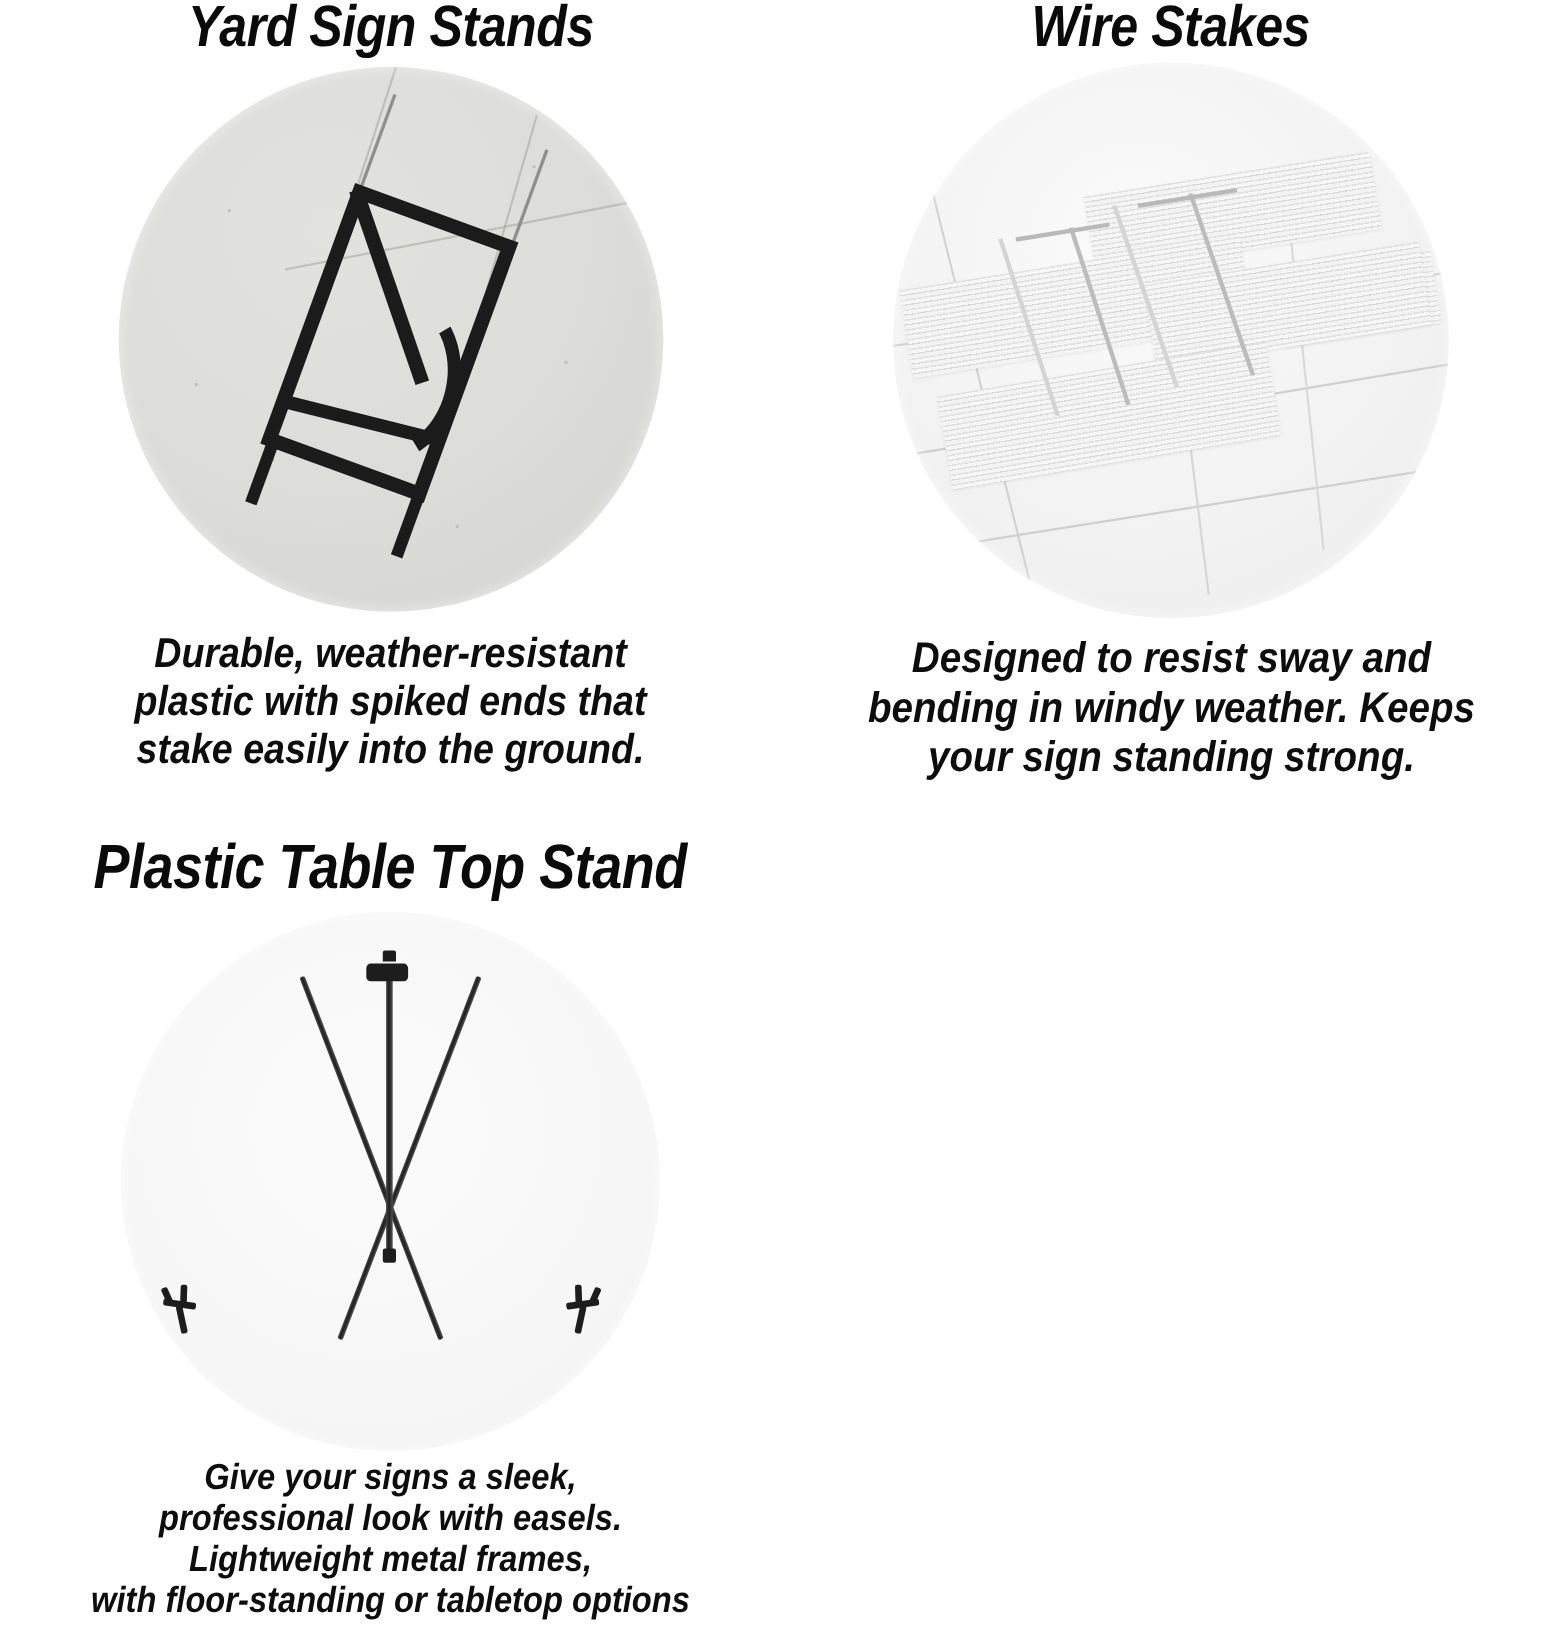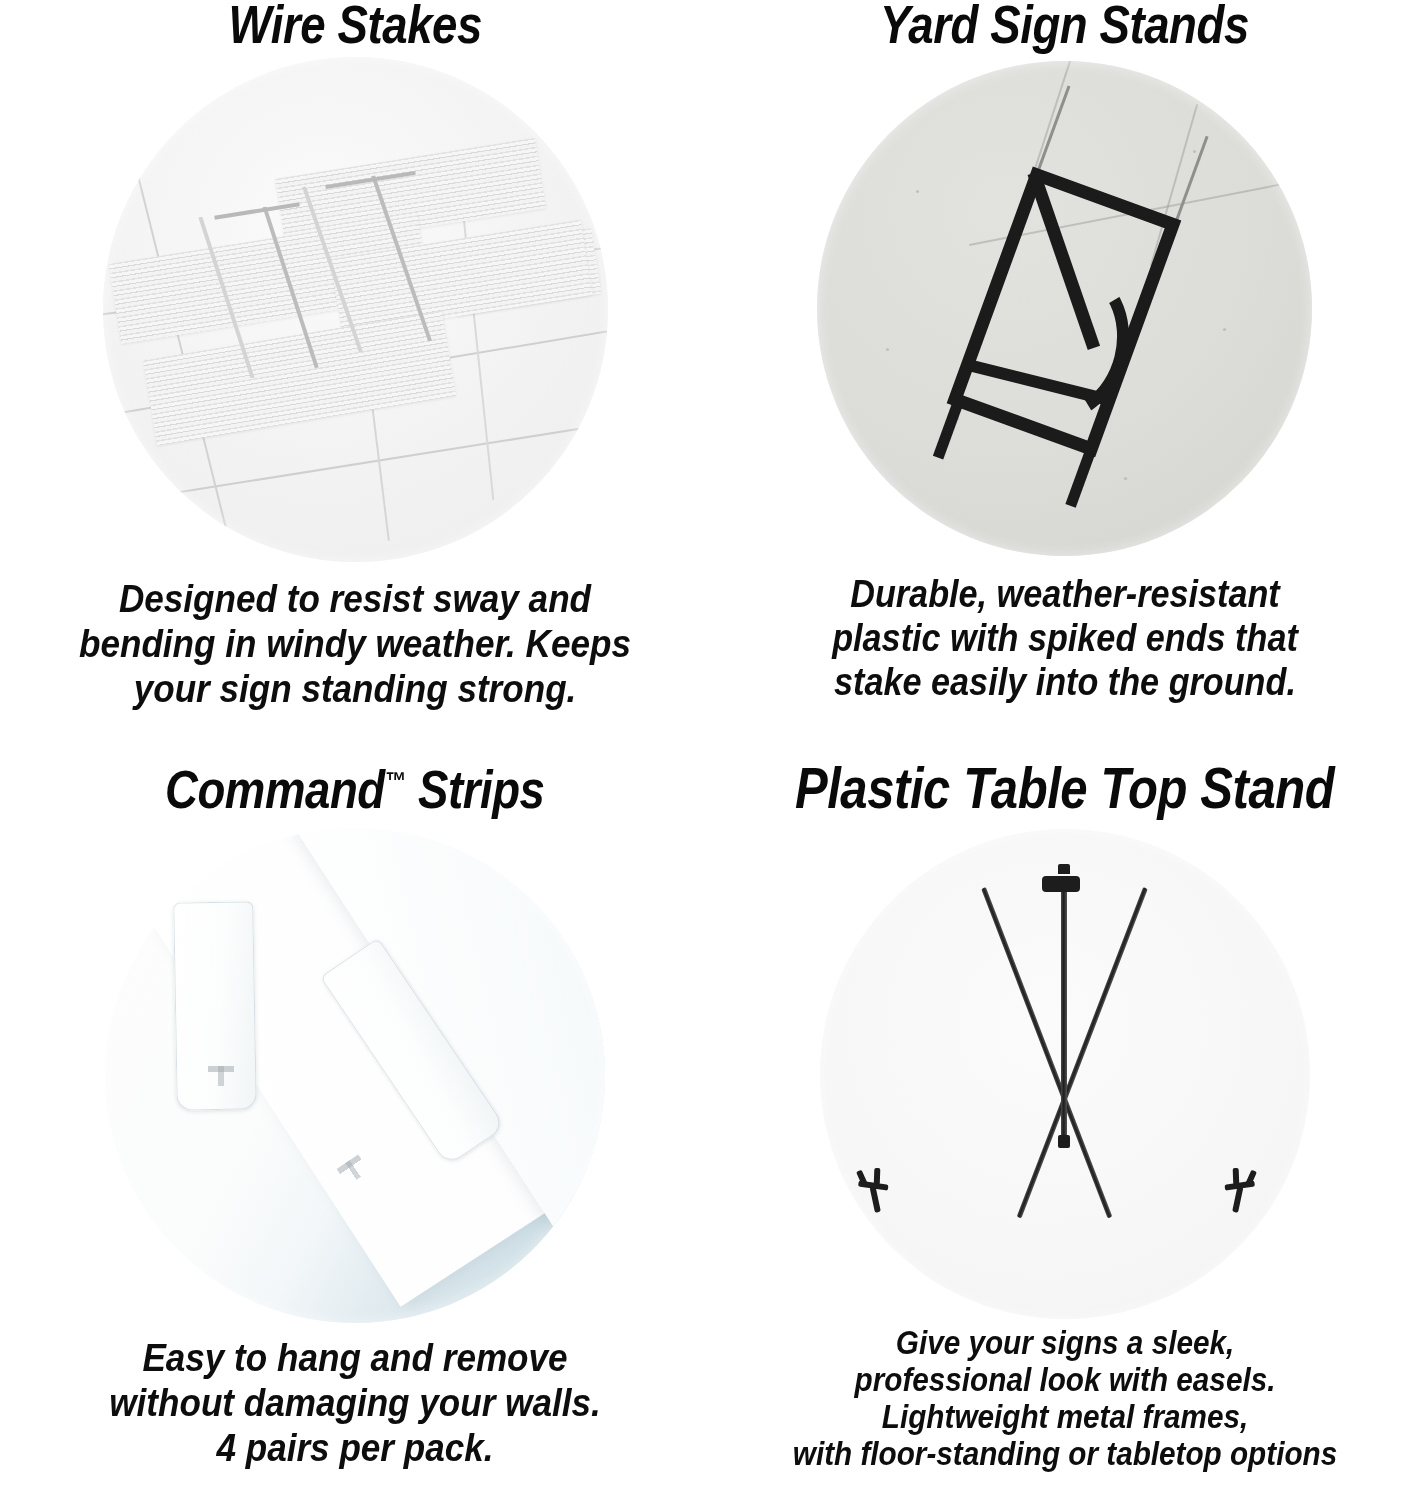--- a/index.html
+++ b/index.html
@@ -319,50 +319,20 @@
   .cap-wire    { font-size: 39px; margin-top: 14px; width: 640px; }
   .cap-yard    { font-size: 38px; margin-top: 16px; width: 620px; }
   .cap-command { font-size: 39px; margin-top: 12px; width: 640px; }
   .cap-easel   { font-size: 33px; margin-top: 6px;  width: 690px; line-height: 1.12; }
 </style>
 </head>
 <body>
 
 <div class="infographic">
   <div class="grid">
-
-    <div class="cell">
-      <div class="heading h-wire">Wire Stakes</div>
-
-      <div class="photo photo-wire">
-        <div class="wire-scene">
-          <div class="loose-wire lw1"></div>
-          <div class="loose-wire lw2"></div>
-          <div class="loose-wire lw3"></div>
-          <div class="loose-wire lw4"></div>
-          <div class="loose-wire lw5"></div>
-          <div class="loose-wire lw6"></div>
-
-          <div class="bundle b3"></div>
-          <div class="bundle b5"></div>
-          <div class="bundle b1"></div>
-          <div class="bundle b4"></div>
-          <div class="bundle b2"></div>
-
-          <div class="stake-v sv1"></div>
-          <div class="stake-bar sb1"></div>
-          <div class="stake-v sv2"></div>
-          <div class="stake-bar sb2"></div>
-        </div>
-      </div>
-
-      <div class="caption cap-wire">Designed to resist sway and
-bending in windy weather. Keeps
-your sign standing strong.</div>
-    </div>
 
     <div class="cell">
       <div class="heading h-yard">Yard Sign Stands</div>
 
       <div class="photo photo-yard">
         <div class="concrete-seam seam-a"></div>
         <div class="concrete-seam seam-b"></div>
         <div class="concrete-seam seam-c"></div>
         <div class="concrete-speck" style="left:20%;top:26%"></div>
         <div class="concrete-speck" style="left:76%;top:18%"></div>
@@ -382,35 +352,49 @@
           <div class="yard-spike spike-br"></div>
         </div>
       </div>
 
       <div class="caption cap-yard">Durable, weather-resistant
 plastic with spiked ends that
 stake easily into the ground.</div>
     </div>
 
     <div class="cell">
-      <div class="heading h-command"><span>Command</span><span class="tm">™</span><span> Strips</span></div>
-
-      <div class="photo photo-command">
-        <div class="cmd-sheet"></div>
-        <div class="cmd-sheet2"></div>
-        <div class="cmd-strip cs1"></div>
-        <div class="cmd-logo cl1"></div>
-        <div class="cmd-strip cs2"></div>
-        <div class="cmd-logo cl2"></div>
+      <div class="heading h-wire">Wire Stakes</div>
+
+      <div class="photo photo-wire">
+        <div class="wire-scene">
+          <div class="loose-wire lw1"></div>
+          <div class="loose-wire lw2"></div>
+          <div class="loose-wire lw3"></div>
+          <div class="loose-wire lw4"></div>
+          <div class="loose-wire lw5"></div>
+          <div class="loose-wire lw6"></div>
+
+          <div class="bundle b3"></div>
+          <div class="bundle b5"></div>
+          <div class="bundle b1"></div>
+          <div class="bundle b4"></div>
+          <div class="bundle b2"></div>
+
+          <div class="stake-v sv1"></div>
+          <div class="stake-bar sb1"></div>
+          <div class="stake-v sv2"></div>
+          <div class="stake-bar sb2"></div>
+        </div>
       </div>
 
-      <div class="caption cap-command">Easy to hang and remove
-without damaging your walls.
-4 pairs per pack.</div>
+      <div class="caption cap-wire">Designed to resist sway and
+bending in windy weather. Keeps
+your sign standing strong.</div>
     </div>
+
 
     <div class="cell">
       <div class="heading h-plastic">Plastic Table Top Stand</div>
 
       <div class="photo photo-easel">
         <div class="easel-leg leg-left"></div>
         <div class="easel-leg leg-right"></div>
         <div class="easel-leg leg-center"></div>
         <div class="leg-center-tip"></div>
         <div class="easel-hub"></div>

